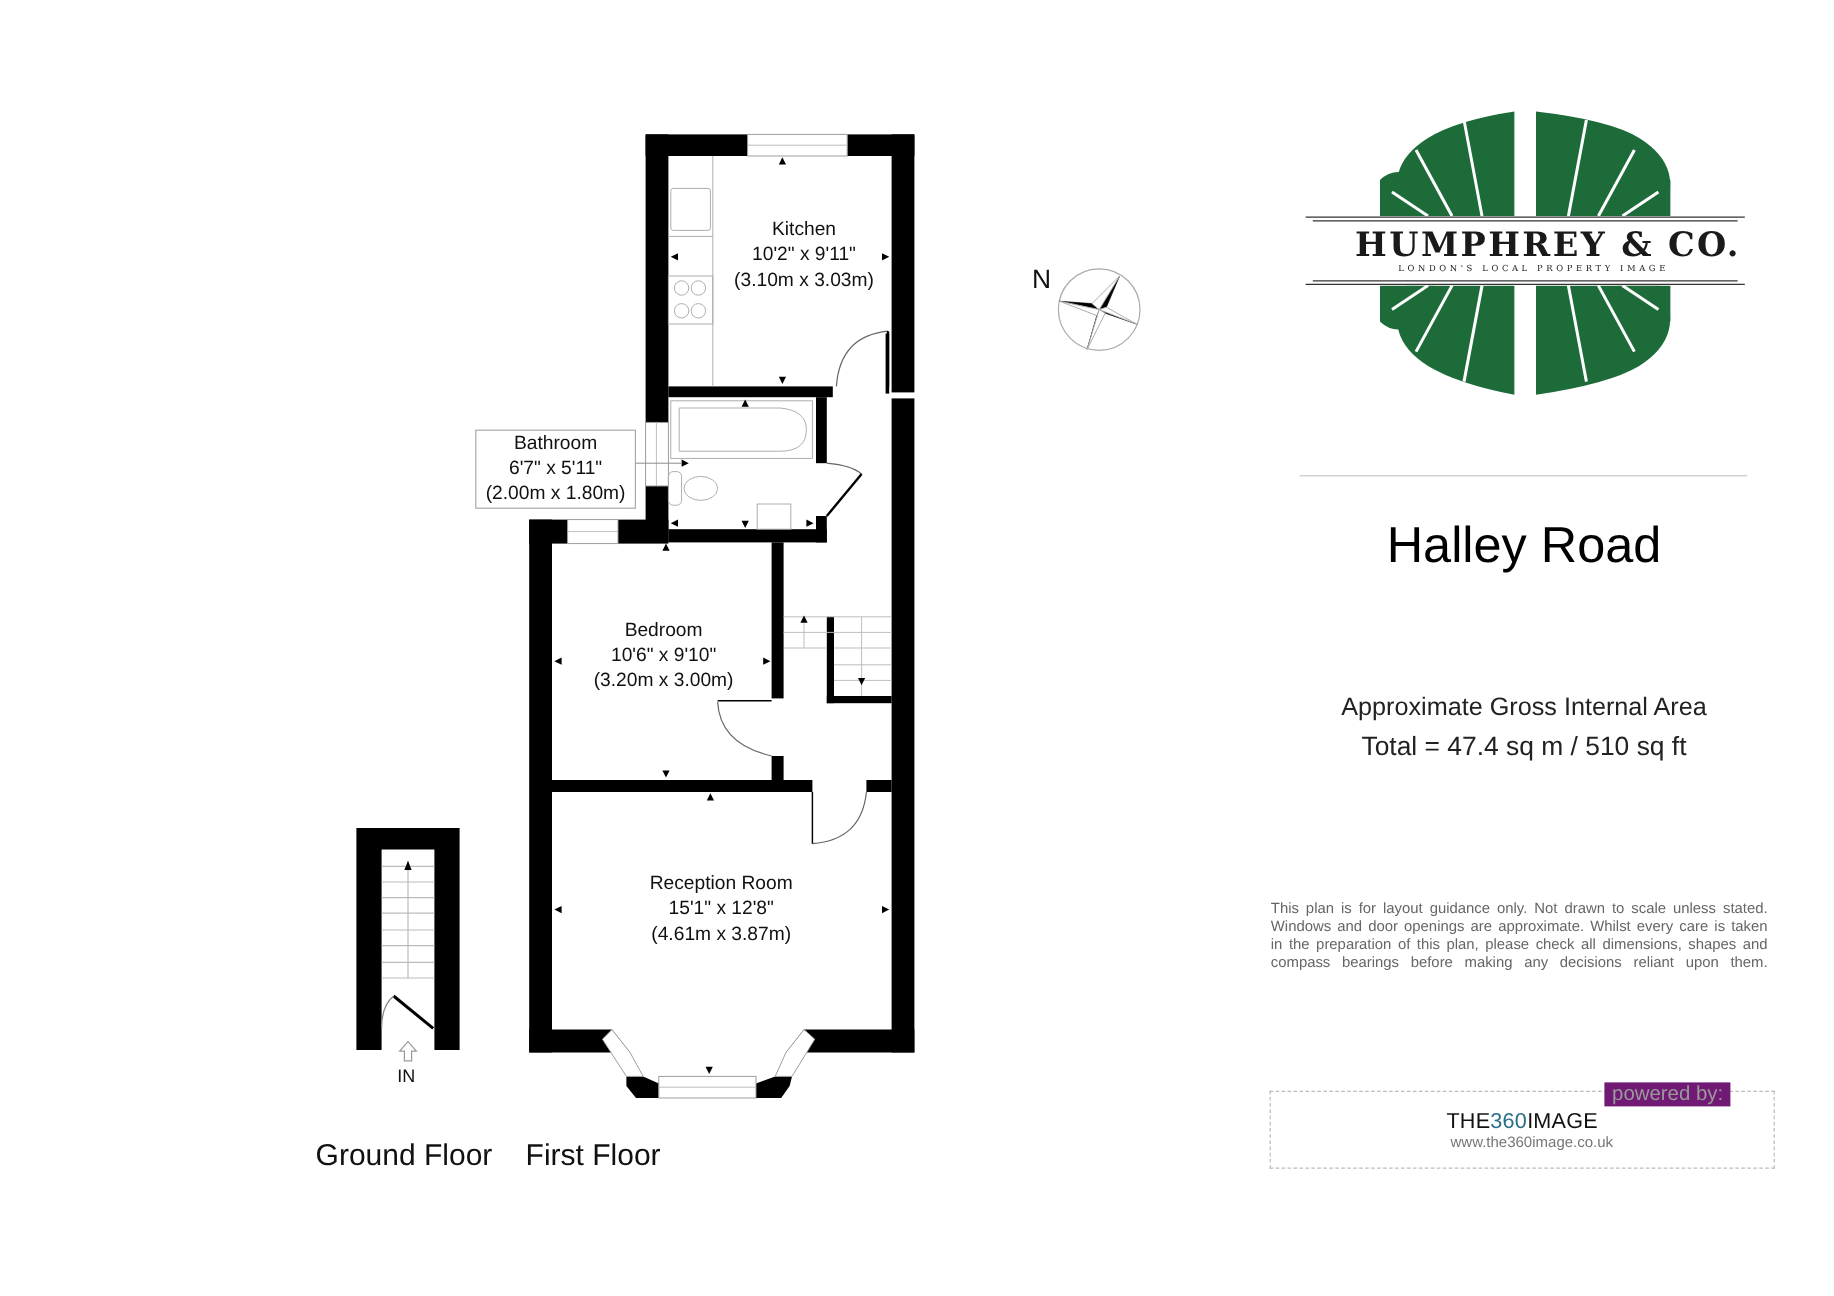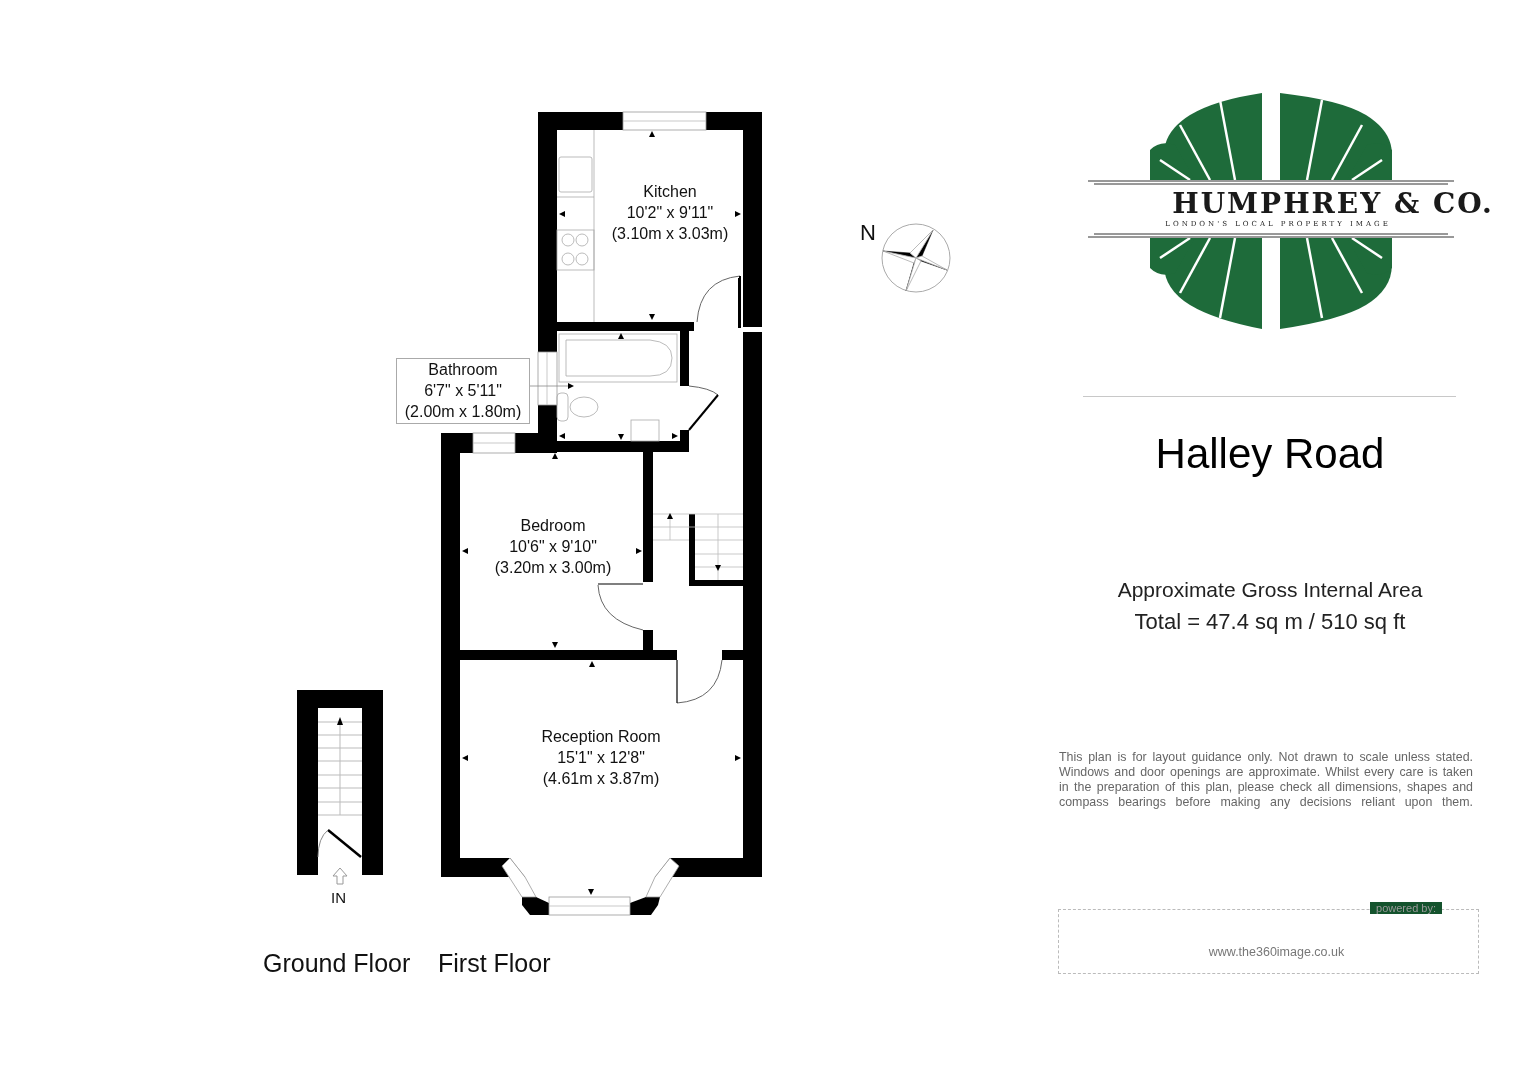--- a/index.html
+++ b/index.html
@@ -8,26 +8,26 @@
     .room-label { position:absolute; text-align:center; font-size:16px; line-height:21px; color:#111; white-space:nowrap; }
     .floor-label { position:absolute; font-size:25px; color:#111; white-space:nowrap; }
     .bath-box { position:absolute; left:396px; top:358px; width:132px; height:64px; border:1px solid #aaa; background:#fff; }
     .title { position:absolute; left:1084px; width:372px; top:430px; text-align:center; font-size:42px; color:#000000; }
     .divider { position:absolute; left:1083px; top:396px; width:373px; height:1px; background:#c8c8c8; }
     .area-h { position:absolute; left:1084px; width:372px; top:578px; text-align:center; font-size:21px; color:#222; }
     .area-v { position:absolute; left:1084px; width:372px; top:609px; text-align:center; font-size:22px; color:#222; }
     .disclaimer { position:absolute; left:1059px; top:750px; width:414px; font-size:12.4px; line-height:15px; color:#666; text-align:justify; text-align-last:justify; }
     .disclaimer span { display:block; }
     .powered-box { position:absolute; left:1058px; top:909px; width:419px; height:63px; border:1px dashed #bbb; }
-    .powered-by { position:absolute; right:36px; top:-8px; background:#14532d; padding:0 6px; font-size:11px; color:#999; }
+    .powered-by { position:absolute; right:36px; top:-8px; background:#701a75; padding:0 6px; font-size:17px; color:#999; }
     .brand { position:absolute; left:0; right:0; top:14px; text-align:center; font-size:18px; color:#111; letter-spacing:0.2px; }
     .brand .num { color:#2a6f88; }
     .brand-url { position:absolute; left:16px; right:0; top:35px; text-align:center; font-size:12.5px; color:#777; }
     .compass-n { position:absolute; left:860px; top:220px; font-size:22px; color:#111; }
-    .logo-text { position:absolute; left:1151px; width:364px; top:187px; text-align:center; font-family:"DejaVu Serif", serif; font-weight:bold; font-size:28px; letter-spacing:2px; color:#1a1a1a; }
+    .logo-text { position:absolute; left:1108px; width:364px; top:187px; text-align:center; font-family:"DejaVu Serif", serif; font-weight:bold; font-size:28px; letter-spacing:2px; color:#1a1a1a; }
     .logo-sub { position:absolute; left:1096px; width:364px; top:220px; text-align:center; font-family:"DejaVu Serif", serif; font-size:7px; letter-spacing:3px; color:#1a1a1a; }
     .in-label { position:absolute; left:331px; top:889px; font-size:15px; color:#111; }
   </style>
 </head>
 <body>
 
 <svg class="plan" width="1528" height="1080" viewBox="0 0 1528 1080">
 
   <g>
     <path d="M297 690 H383 V875 H362 V708 H318 V875 H297 Z" fill="#000"></path>
@@ -257,14 +257,15 @@
 
 <div class="disclaimer">
   <span>This plan is for layout guidance only. Not drawn to scale unless stated.</span>
   <span>Windows and door openings are approximate. Whilst every care is taken</span>
   <span>in the preparation of this plan, please check all dimensions, shapes and</span>
   <span>compass bearings before making any decisions reliant upon them.</span>
 </div>
 
 <div class="powered-box">
   <div class="powered-by">powered by:</div>
+  <div class="brand"><span>THE</span><span class="num">360</span><span>IMAGE</span></div>
   <div class="brand-url">www.the360image.co.uk</div>
 </div>
 
 </body></html>

